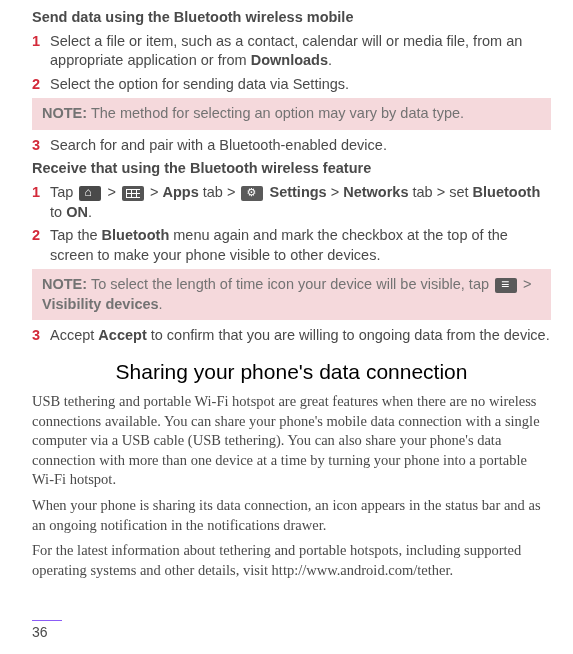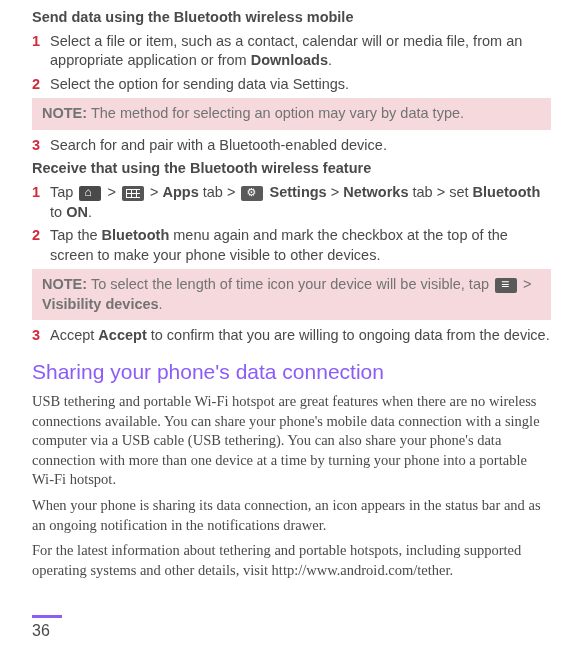--- a/index.html
+++ b/index.html
@@ -34,25 +34,26 @@
     .note-box {
       background: #f5d9dc;
       padding: 6px 10px;
       margin: 4px 0 6px 0;
       color: #737373;
     }
     .note-label {
       font-weight: bold;
     }
     .section-title {
-      color: #8b5cf6;
+      color: #000000;
       font-size: 21px;
       font-weight: normal;
       margin: 12px 0 6px 0;
       font-family: Arial, sans-serif;
+      text-align: center;
     }
     .para {
       margin-bottom: 6px;
       font-family: Liberation Serif, serif;
     }
     .icon {
       display: inline-block;
       vertical-align: middle;
       width: 22px;
       height: 15px;
@@ -103,22 +104,22 @@
       font-size: 14px;
       position: absolute;
       top: -3px;
       left: 6px;
     }
     .b { font-weight: bold; }
     .page-num {
       position: absolute;
       bottom: 12px;
       left: 32px;
-      font-size: 16px;
-      border-top: 3px solid #8b5cf6;
+      font-size: 14px;
+      border-top: 1px solid #8b5cf6;
       padding-top: 2px;
       width: 30px;
     }
   </style>
 </head>
 <body>
 
 <div class="heading">Send data using the Bluetooth wireless mobile</div>
 
 <div class="num-item">

